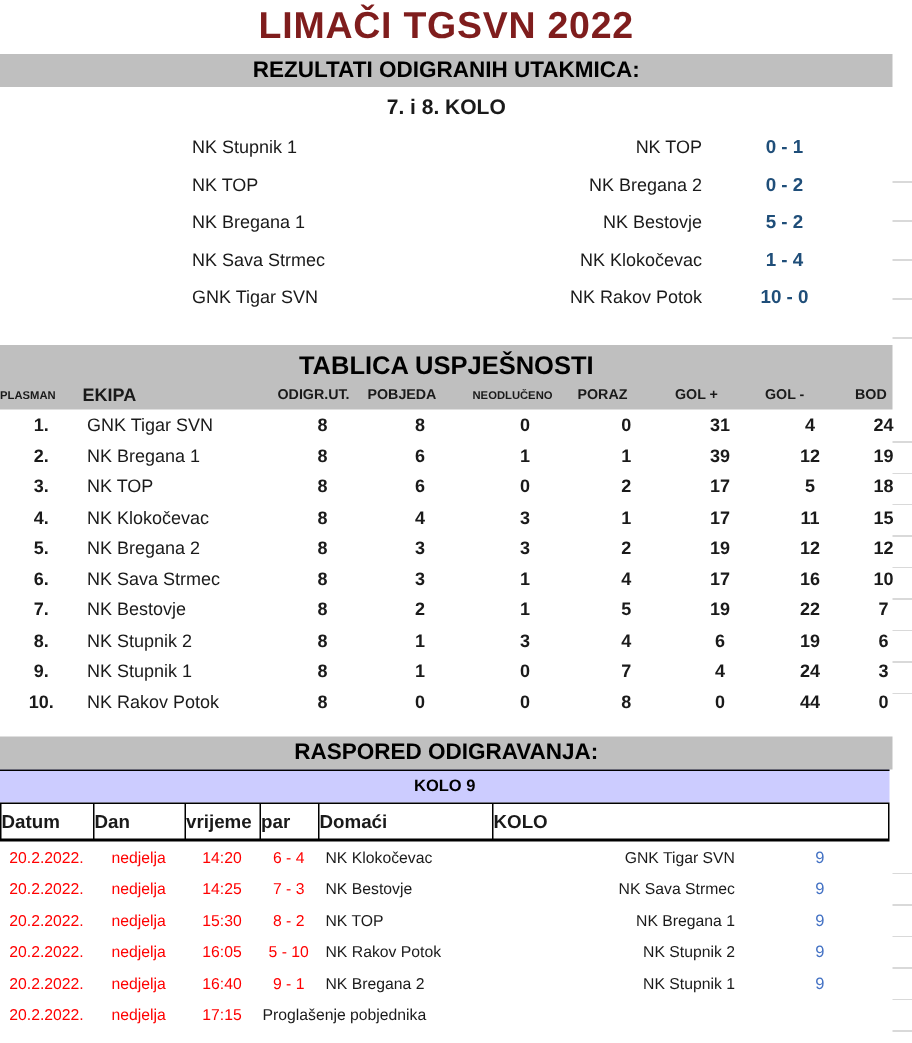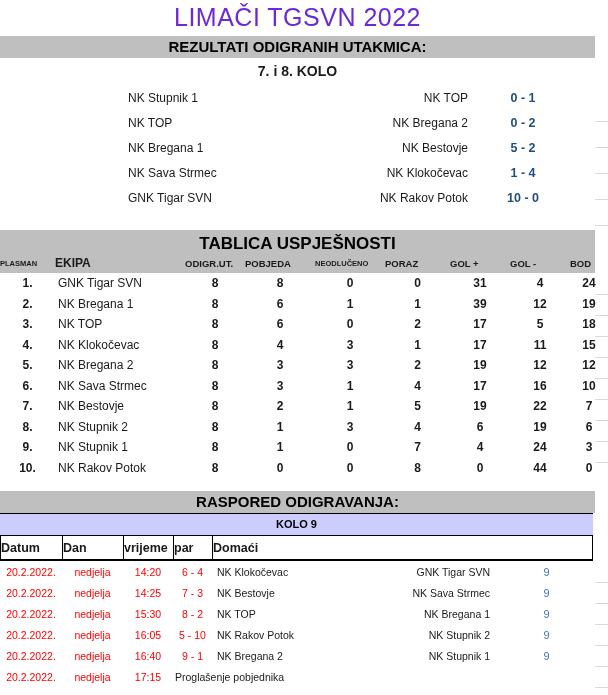--- a/index.html
+++ b/index.html
@@ -11,22 +11,22 @@
     color:#1a1a1a;
     position:relative;
     overflow:hidden;
   }
   .page { position:relative; width:608px; height:695px; }
 
   
   .main-title {
     height:34px; width:595px;
     text-align:center;
-    color:#6d28d9;
-    font-weight:normal;
+    color:#7f1d1d;
+    font-weight:bold;
     font-size:25px;
     letter-spacing:0.5px;
     padding-top:3px;
   }
 
   
   .band {
     background:#BFBFBF;
     width:595px;
     text-align:center;
@@ -290,20 +290,21 @@
 
   <div class="band band-schedule">RASPORED ODIGRAVANJA:</div>
   <div class="kolo-band">KOLO 9</div>
 
   <div class="schedgrid sched-header">
     <span>Datum</span>
     <span>Dan</span>
     <span>vrijeme</span>
     <span>par</span>
     <span>Domaći</span>
+    <span>KOLO</span>
   </div>
 
   <div>
     <div class="schedgrid sched-row">
       <span class="s-red">20.2.2022.</span>
       <span class="s-red">nedjelja</span>
       <span class="s-red">14:20</span>
       <span class="s-red">6 - 4</span>
       <span class="s-home">NK Klokočevac</span>
       <span class="s-guest">GNK Tigar SVN</span>

